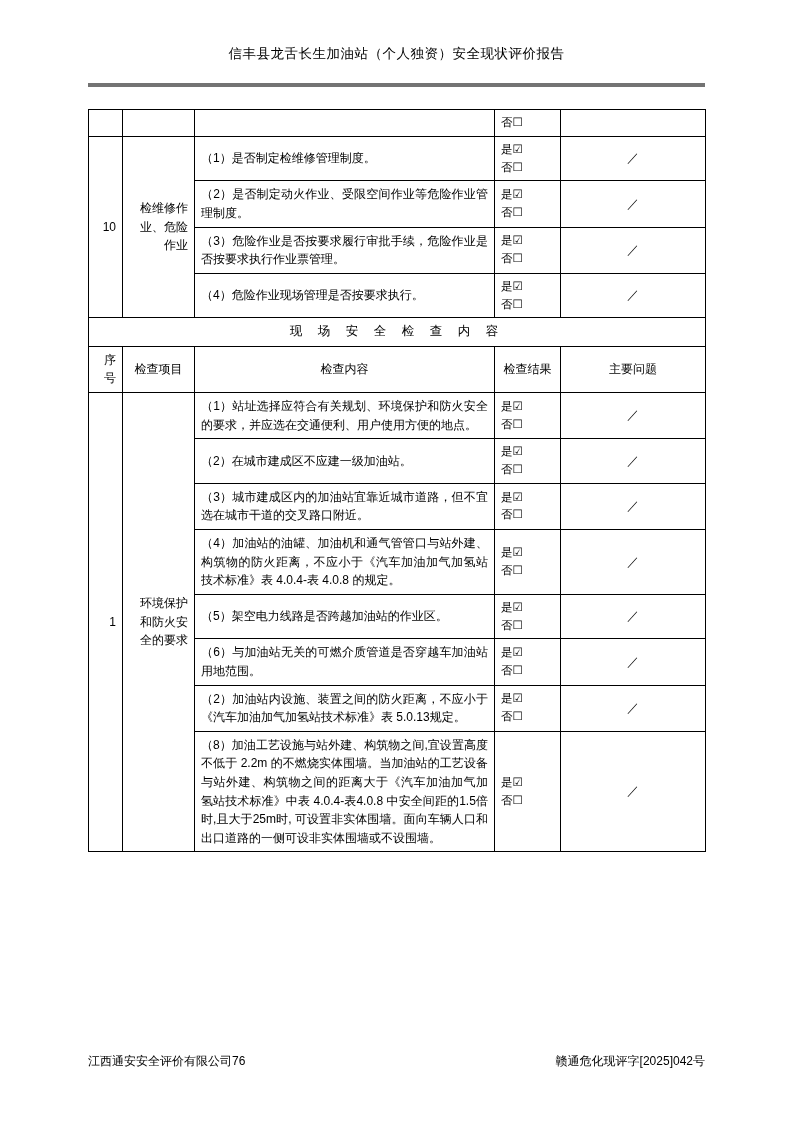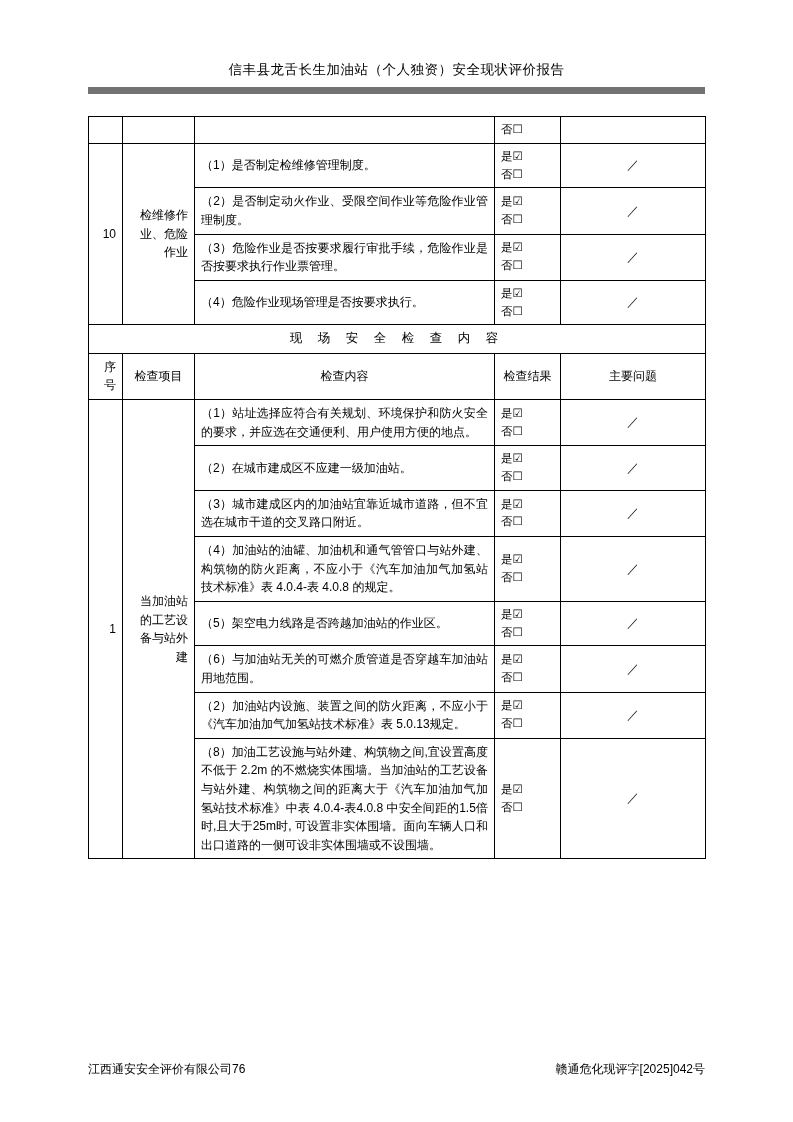--- a/index.html
+++ b/index.html
@@ -17,26 +17,26 @@
   }
   .page {
     position: absolute;
     left: 0; top: 0;
     width: 793px;
     height: 1122px;
     box-sizing: border-box;
     padding: 0 88px;
   }
   .header {
-    margin-top: 61px;
+    margin-top: 45px;
     text-align: center;
     font-size: 13.5px;
     letter-spacing: 0.5px;
-    padding-bottom: 8px;
-    border-bottom: 7px solid #737373;
+    padding-bottom: 20px;
+    border-bottom: 4px solid #737373;
   }
   table.main {
     margin-top: 22px;
     width: 617px;
     border-collapse: collapse;
     table-layout: fixed;
     font-size: 12px;
   }
   table.main td {
     border: 1px solid #000;
@@ -71,21 +71,21 @@
     text-justify: inter-ideograph;
   }
   .vert-label {
     text-align: right;
     line-height: 1.7;
   }
   .footer {
     position: absolute;
     left: 88px;
     right: 88px;
-    bottom: 44px;
+    bottom: 52px;
     font-size: 12px;
     display: flex;
     justify-content: space-between;
     align-items: baseline;
   }
   .footer .left  { flex: 0 0 auto; }
   .footer .mid   { flex: 1 1 auto; }
   .footer .right { flex: 0 0 auto; }
 </style>
 </head>
@@ -157,21 +157,21 @@
       <tr>
         <td class="c-no hdr-cell vert-label">序号</td>
         <td class="c-item hdr-cell">检查项目</td>
         <td class="c-content hdr-cell">检查内容</td>
         <td class="c-result hdr-cell">检查结果</td>
         <td class="c-problem hdr-cell">主要问题</td>
       </tr>
 
       <tr>
         <td class="c-no vert-label" rowspan="8">1</td>
-        <td class="c-item vert-label" rowspan="8">当加油站的工艺设备与站外建</td>
+        <td class="c-item vert-label" rowspan="8">环境保护和防火安全的要求</td>
         <td class="c-content content-text">（1）站址选择应符合有关规划、环境保护和防火安全的要求，并应选在交通便利、用户使用方便的地点。</td>
         <td class="c-result res">
           <div>是☑</div>
           <div>否☐</div>
         </td>
         <td class="c-problem">／</td>
       </tr>
       <tr>
         <td class="c-content content-text">（2）在城市建成区不应建一级加油站。</td>
         <td class="c-result res">

